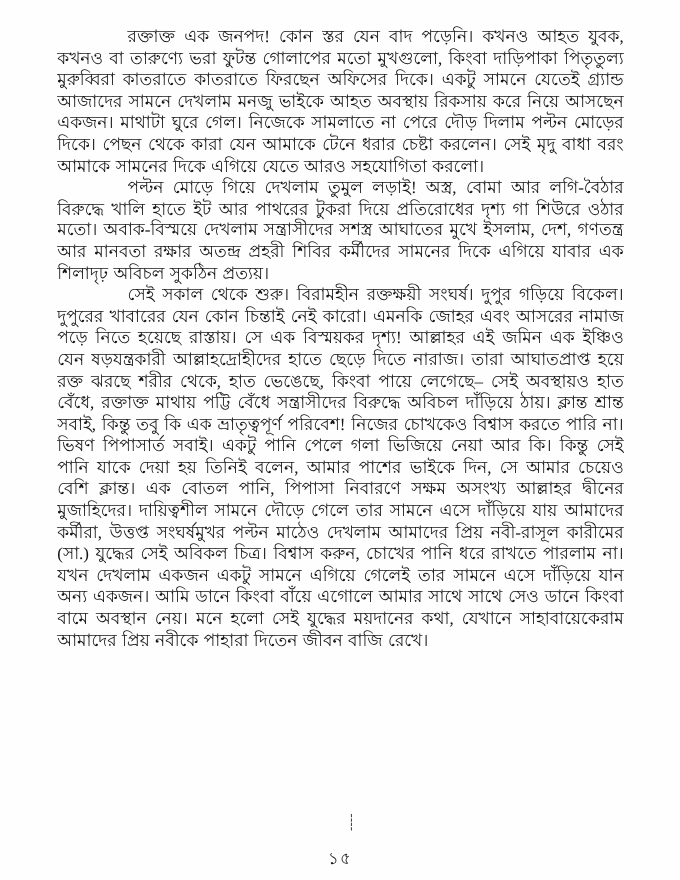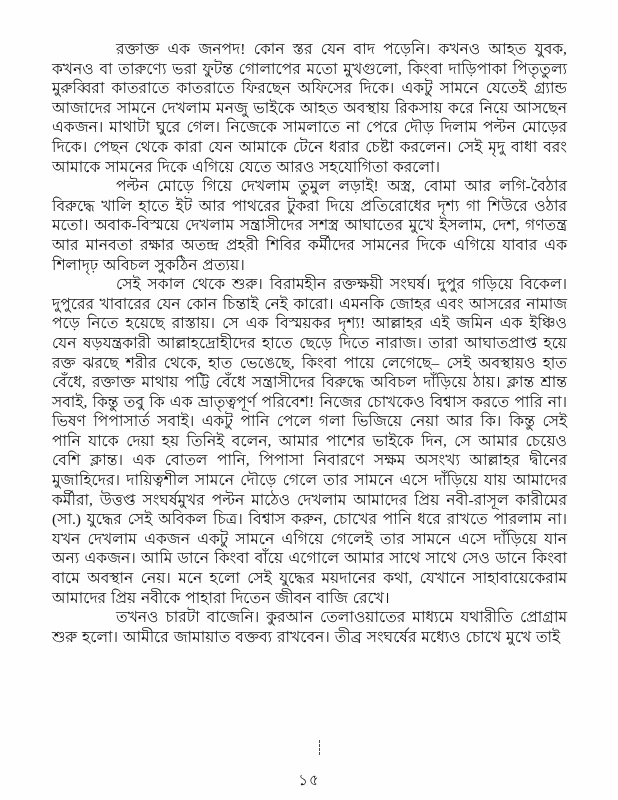--- a/index.html
+++ b/index.html
@@ -17,21 +17,21 @@
   }
   .page {
     position: absolute;
     top: 0; left: 0;
     width: 618px;
     height: 800px;
     background: #fefefe;
   }
   .text-block {
     position: absolute;
-    top: 39px;
+    top: 24px;
     left: 52px;
     width: 515px;
   }
   .para {
     margin: 0;
     padding: 0;
     font-size: 15.5px;
     line-height: 19.6px;
     text-align: justify;
     text-indent: 64px;
@@ -68,21 +68,20 @@
 </style>
 </head>
 <body>
 
 <div class="page">
 
   <div class="text-block">
     <p class="para">রক্তাক্ত এক জনপদ! কোন স্তর যেন বাদ পড়েনি। কখনও আহত যুবক, কখনও বা তারুণ্যে ভরা ফুটন্ত গোলাপের মতো মুখগুলো, কিংবা দাড়িপাকা পিতৃতুল্য মুরুব্বিরা কাতরাতে কাতরাতে ফিরছেন অফিসের দিকে। একটু সামনে যেতেই গ্র্যান্ড আজাদের সামনে দেখলাম মনজু ভাইকে আহত অবস্থায় রিকসায় করে নিয়ে আসছেন একজন। মাথাটা ঘুরে গেল। নিজেকে সামলাতে না পেরে দৌড় দিলাম পল্টন মোড়ের দিকে। পেছন থেকে কারা যেন আমাকে টেনে ধরার চেষ্টা করলেন। সেই মৃদু বাধা বরং আমাকে সামনের দিকে এগিয়ে যেতে আরও সহযোগিতা করলো।</p>
     <p class="para">পল্টন মোড়ে গিয়ে দেখলাম তুমুল লড়াই! অস্ত্র, বোমা আর লগি-বৈঠার বিরুদ্ধে খালি হাতে ইট আর পাথরের টুকরা দিয়ে প্রতিরোধের দৃশ্য গা শিউরে ওঠার মতো। অবাক-বিস্ময়ে দেখলাম সন্ত্রাসীদের সশস্ত্র আঘাতের মুখে ইসলাম, দেশ, গণতন্ত্র আর মানবতা রক্ষার অতন্দ্র প্রহরী শিবির কর্মীদের সামনের দিকে এগিয়ে যাবার এক শিলাদৃঢ় অবিচল সুকঠিন প্রত্যয়।</p>
     <p class="para">সেই সকাল থেকে শুরু। বিরামহীন রক্তক্ষয়ী সংঘর্ষ। দুপুর গড়িয়ে বিকেল। দুপুরের খাবারের যেন কোন চিন্তাই নেই কারো। এমনকি জোহর এবং আসরের নামাজ পড়ে নিতে হয়েছে রাস্তায়। সে এক বিস্ময়কর দৃশ্য! আল্লাহর এই জমিন এক ইঞ্চিও যেন ষড়যন্ত্রকারী আল্লাহদ্রোহীদের হাতে ছেড়ে দিতে নারাজ। তারা আঘাতপ্রাপ্ত হয়ে রক্ত ঝরছে শরীর থেকে, হাত ভেঙেছে, কিংবা পায়ে লেগেছে– সেই অবস্থায়ও হাত বেঁধে, রক্তাক্ত মাথায় পট্টি বেঁধে সন্ত্রাসীদের বিরুদ্ধে অবিচল দাঁড়িয়ে ঠায়। ক্লান্ত শ্রান্ত সবাই, কিন্তু তবু কি এক ভ্রাতৃত্বপূর্ণ পরিবেশ! নিজের চোখকেও বিশ্বাস করতে পারি না। ভিষণ পিপাসার্ত সবাই। একটু পানি পেলে গলা ভিজিয়ে নেয়া আর কি। কিন্তু সেই পানি যাকে দেয়া হয় তিনিই বলেন, আমার পাশের ভাইকে দিন, সে আমার চেয়েও বেশি ক্লান্ত। এক বোতল পানি, পিপাসা নিবারণে সক্ষম অসংখ্য আল্লাহর দ্বীনের মুজাহিদের। দায়িত্বশীল সামনে দৌড়ে গেলে তার সামনে এসে দাঁড়িয়ে যায় আমাদের কর্মীরা, উত্তপ্ত সংঘর্ষমুখর পল্টন মাঠেও দেখলাম আমাদের প্রিয় নবী-রাসূল কারীমের (সা.) যুদ্ধের সেই অবিকল চিত্র। বিশ্বাস করুন, চোখের পানি ধরে রাখতে পারলাম না। যখন দেখলাম একজন একটু সামনে এগিয়ে গেলেই তার সামনে এসে দাঁড়িয়ে যান অন্য একজন। আমি ডানে কিংবা বাঁয়ে এগোলে আমার সাথে সাথে সেও ডানে কিংবা বামে অবস্থান নেয়। মনে হলো সেই যুদ্ধের ময়দানের কথা, যেখানে সাহাবায়েকেরাম আমাদের প্রিয় নবীকে পাহারা দিতেন জীবন বাজি রেখে।</p>
-    <p class="para">তখনও চারটা বাজেনি। কুরআন তেলাওয়াতের মাধ্যমে যথারীতি প্রোগ্রাম শুরু হলো। আমীরে জামায়াত বক্তব্য রাখবেন। তীব্র সংঘর্ষের মধ্যেও চোখে মুখে তাই</p>
   </div>
 
   <div class="footer">
     <span class="inner">
       <span class="bar"></span>
       <span class="page-num">১৫</span>
       <span class="bar"></span>
     </span>
   </div>
 

